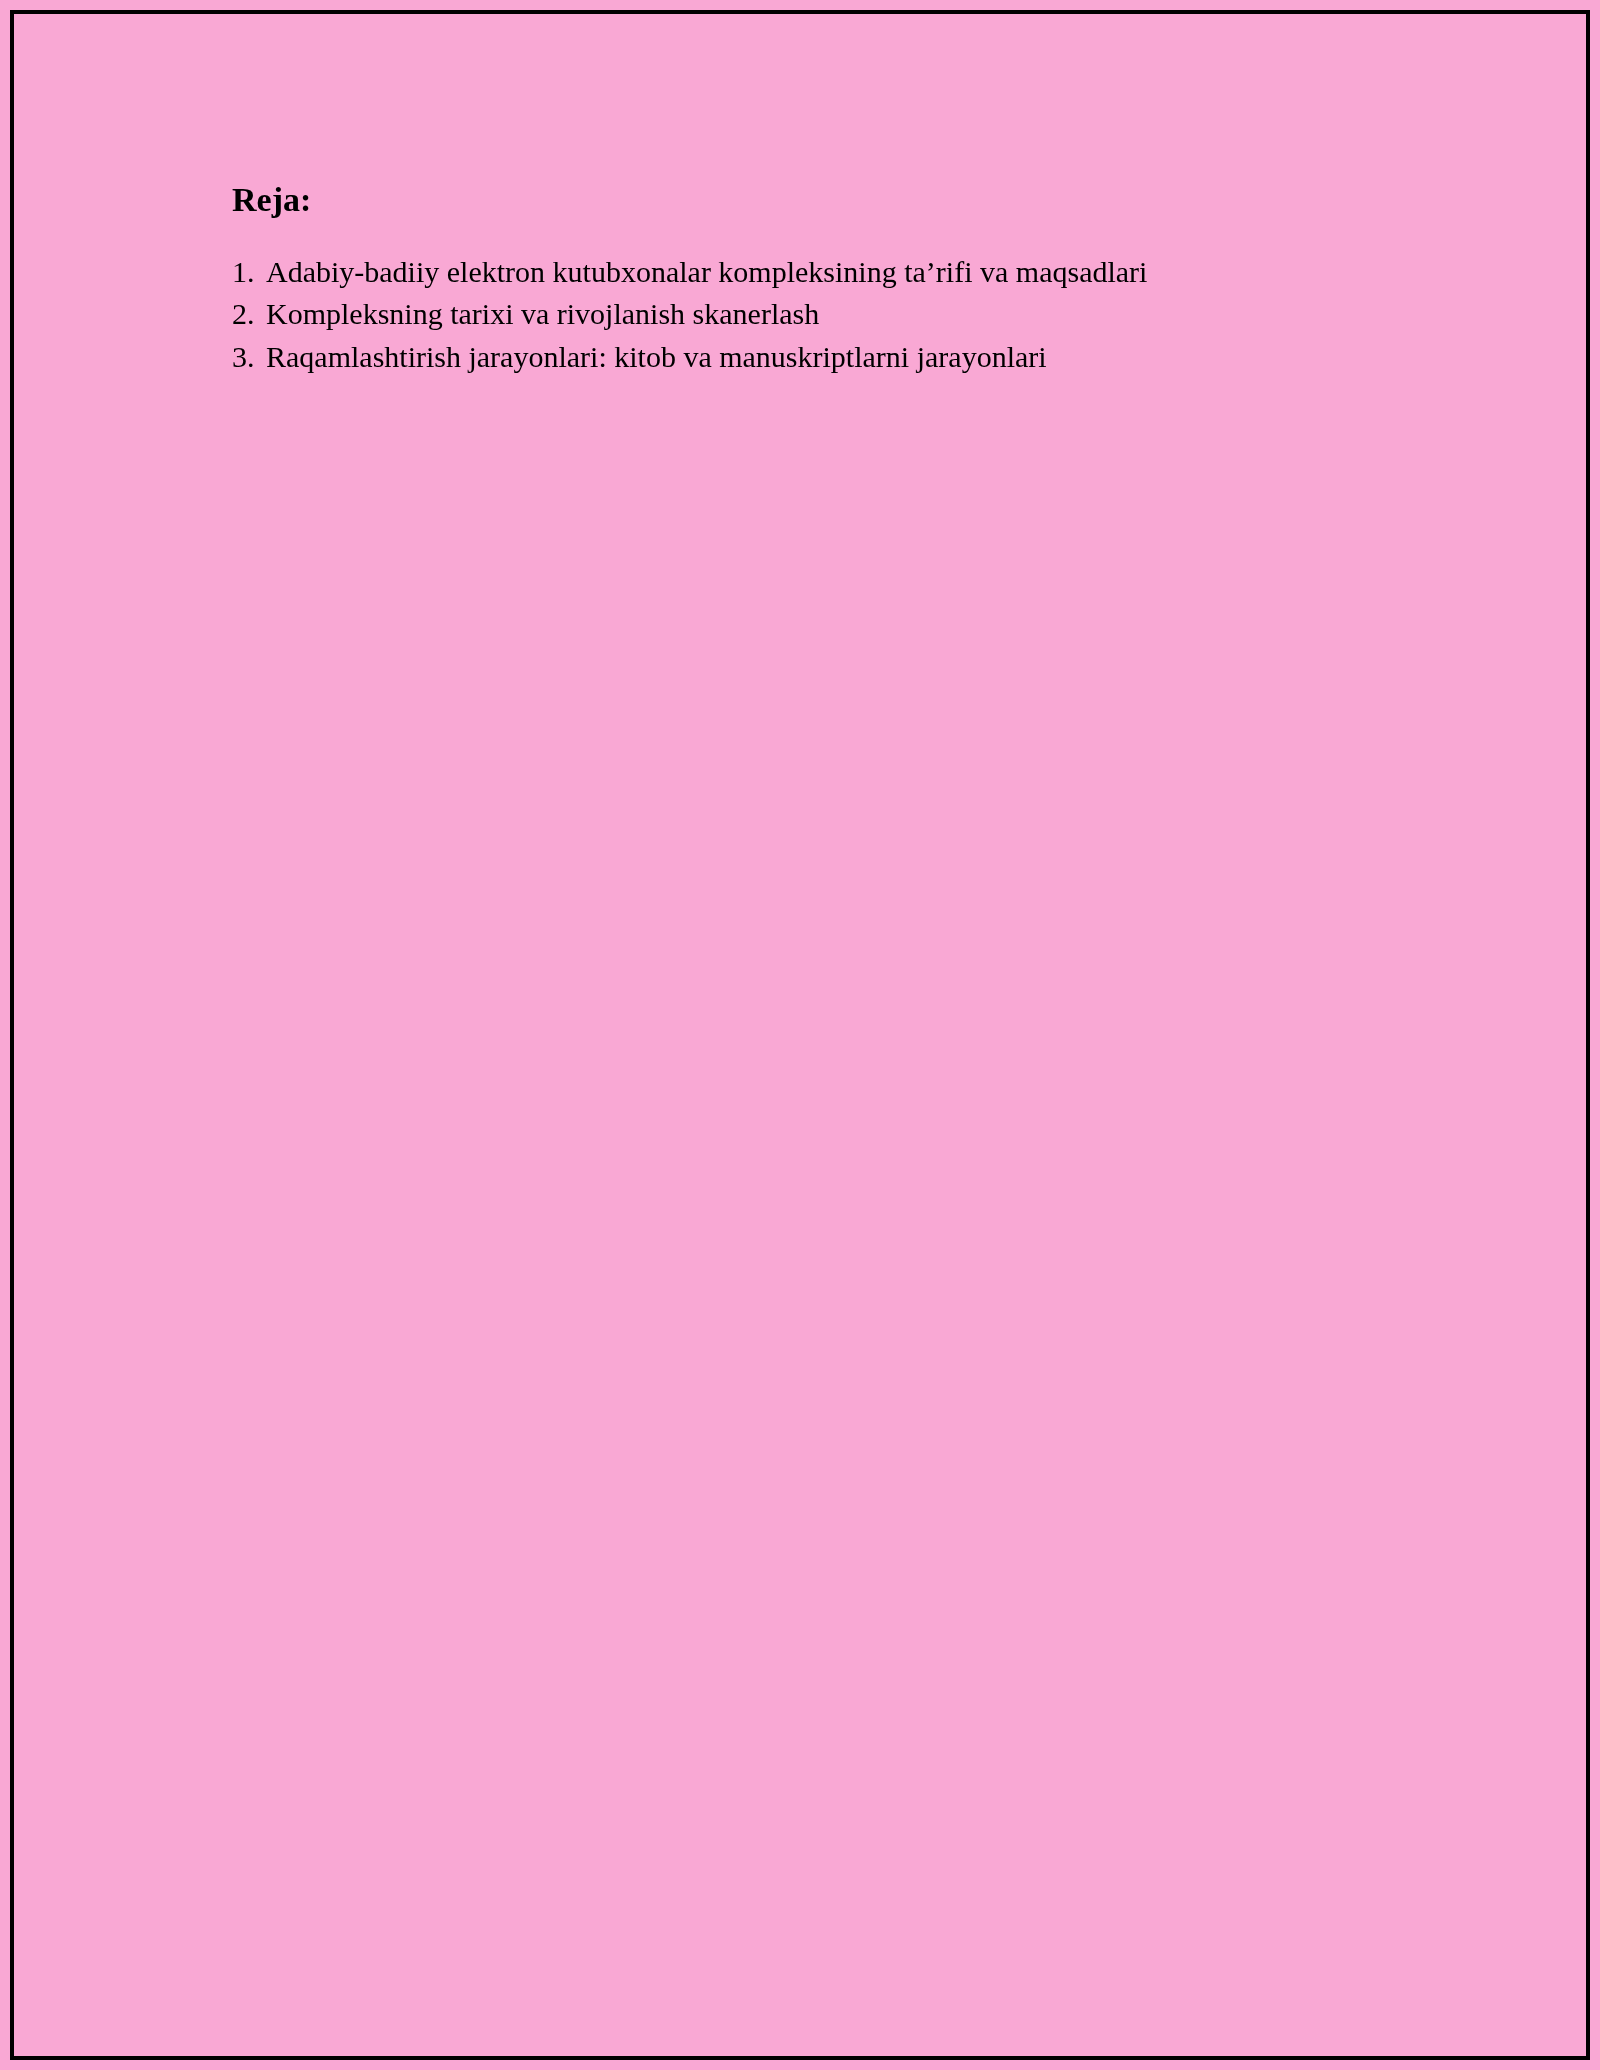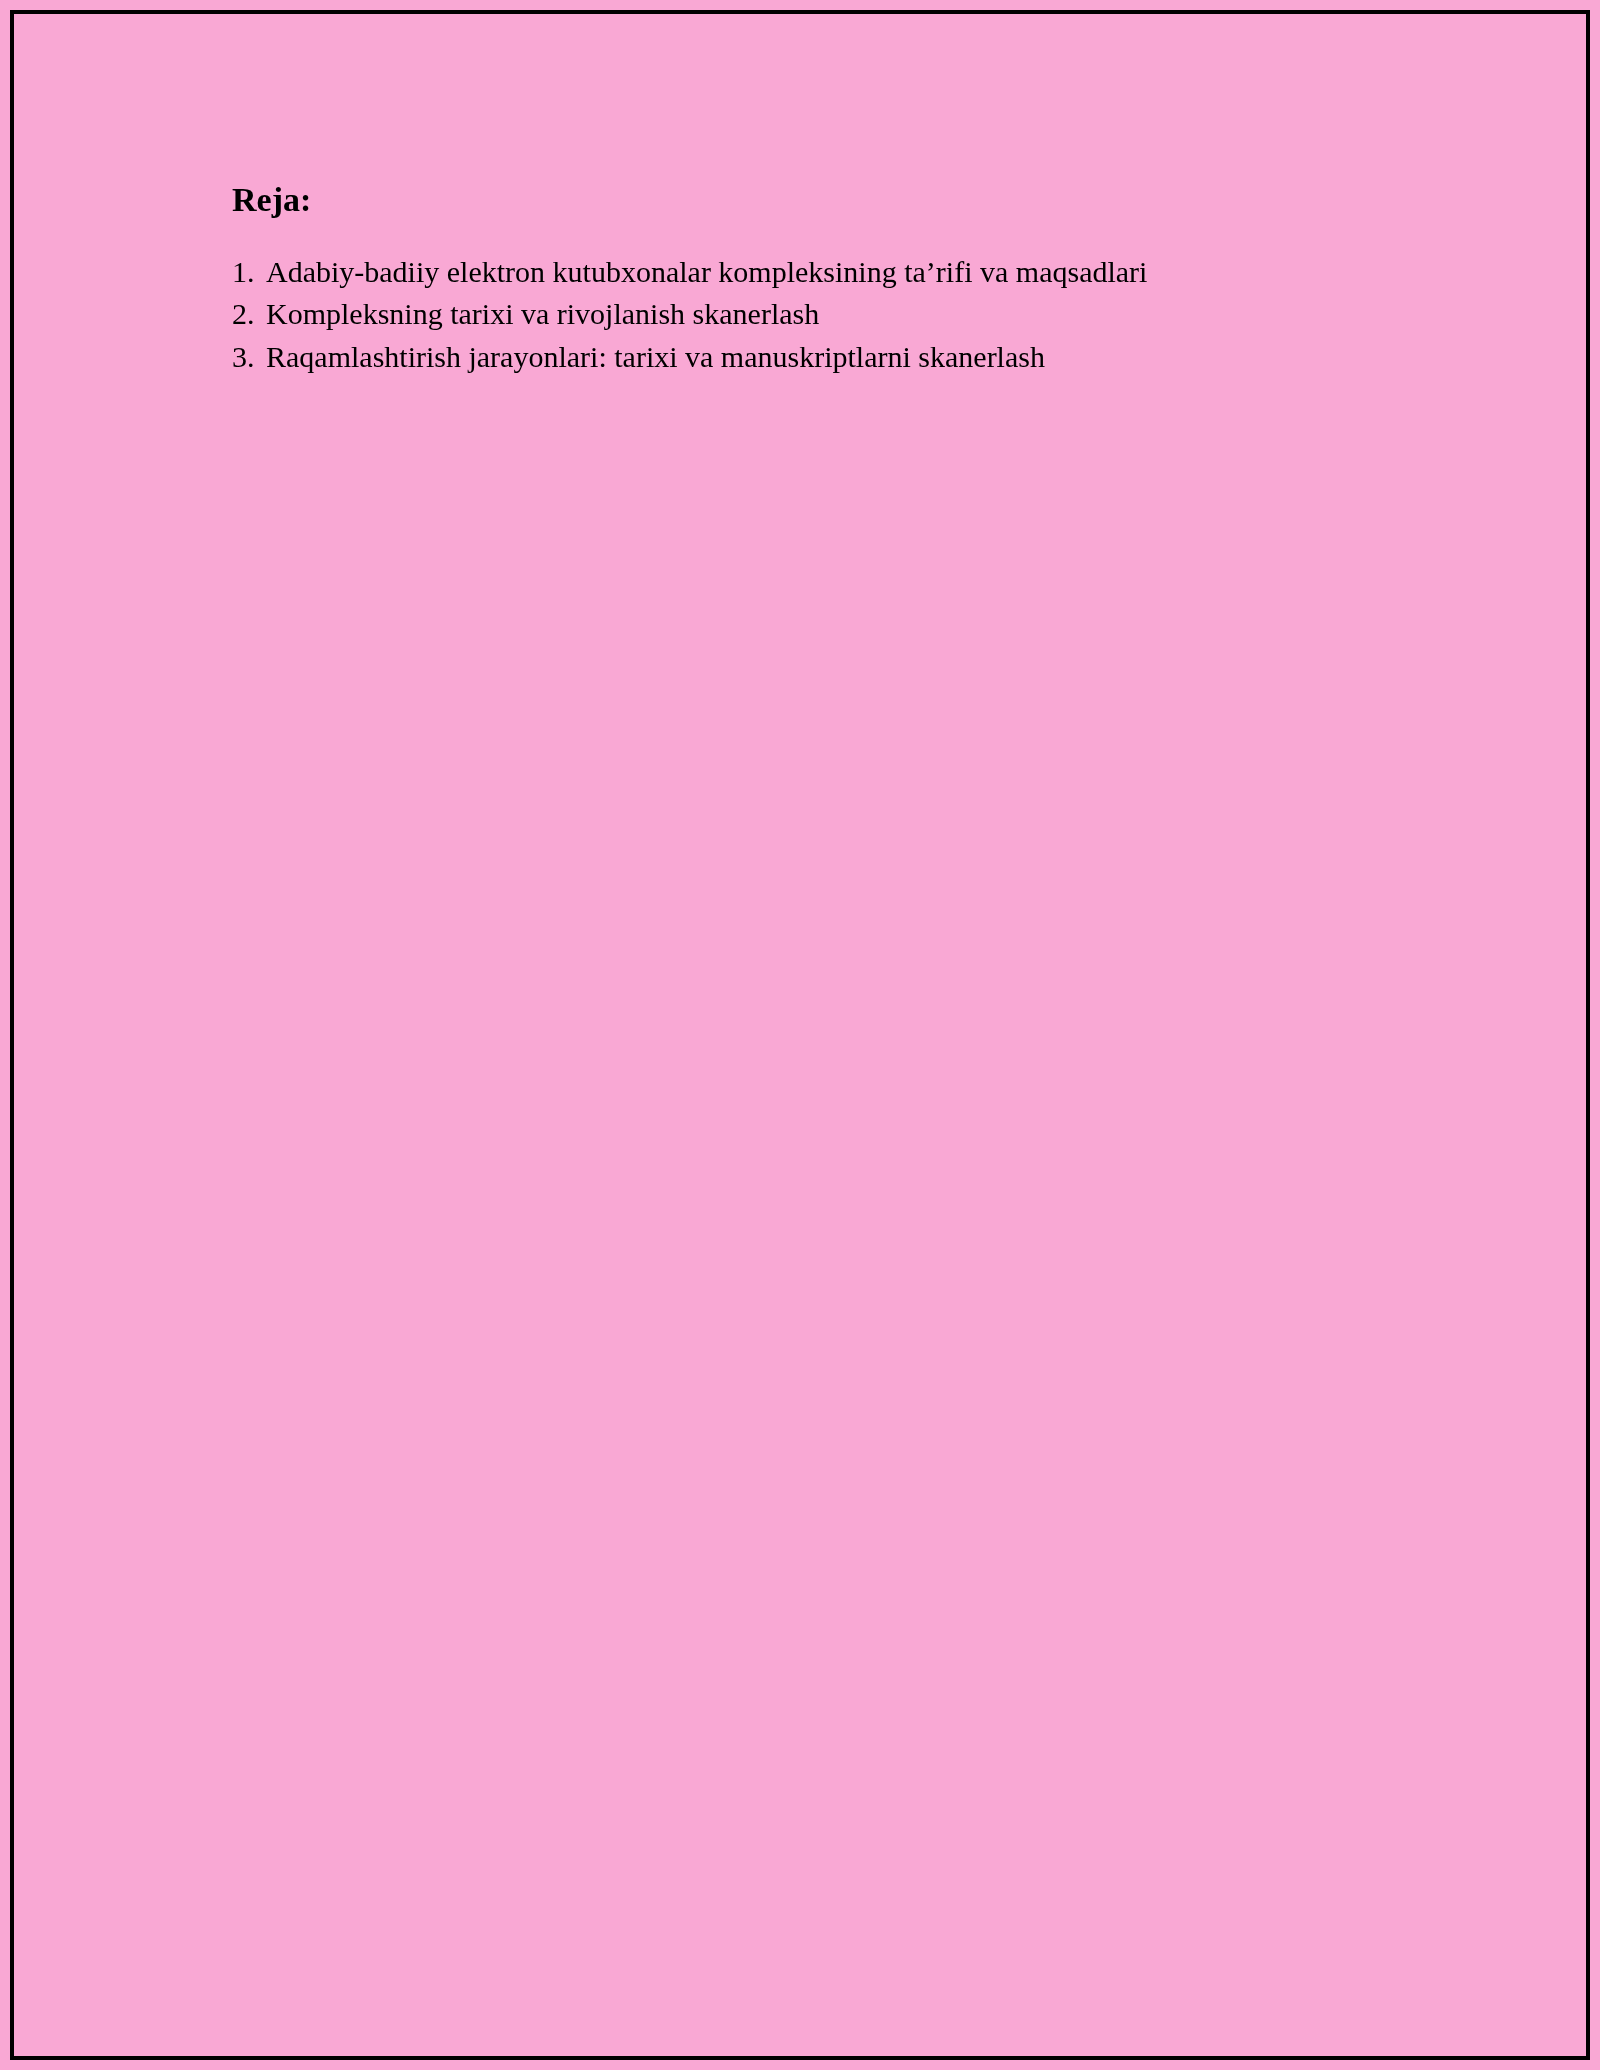--- a/index.html
+++ b/index.html
@@ -71,17 +71,17 @@
       <li class="plan-item">
         <span class="plan-number">1.</span>
         <span class="plan-text">Adabiy-badiiy elektron kutubxonalar kompleksining ta’rifi va maqsadlari</span>
       </li>
       <li class="plan-item">
         <span class="plan-number">2.</span>
         <span class="plan-text">Kompleksning tarixi va rivojlanish skanerlash</span>
       </li>
       <li class="plan-item">
         <span class="plan-number">3.</span>
-        <span class="plan-text">Raqamlashtirish jarayonlari: tarixi va manuskriptlarni skanerlash</span>
+        <span class="plan-text">Raqamlashtirish jarayonlari: kitob va manuskriptlarni jarayonlari</span>
       </li>
     </ol>
   </div>
 </div>
 
 </body></html>

